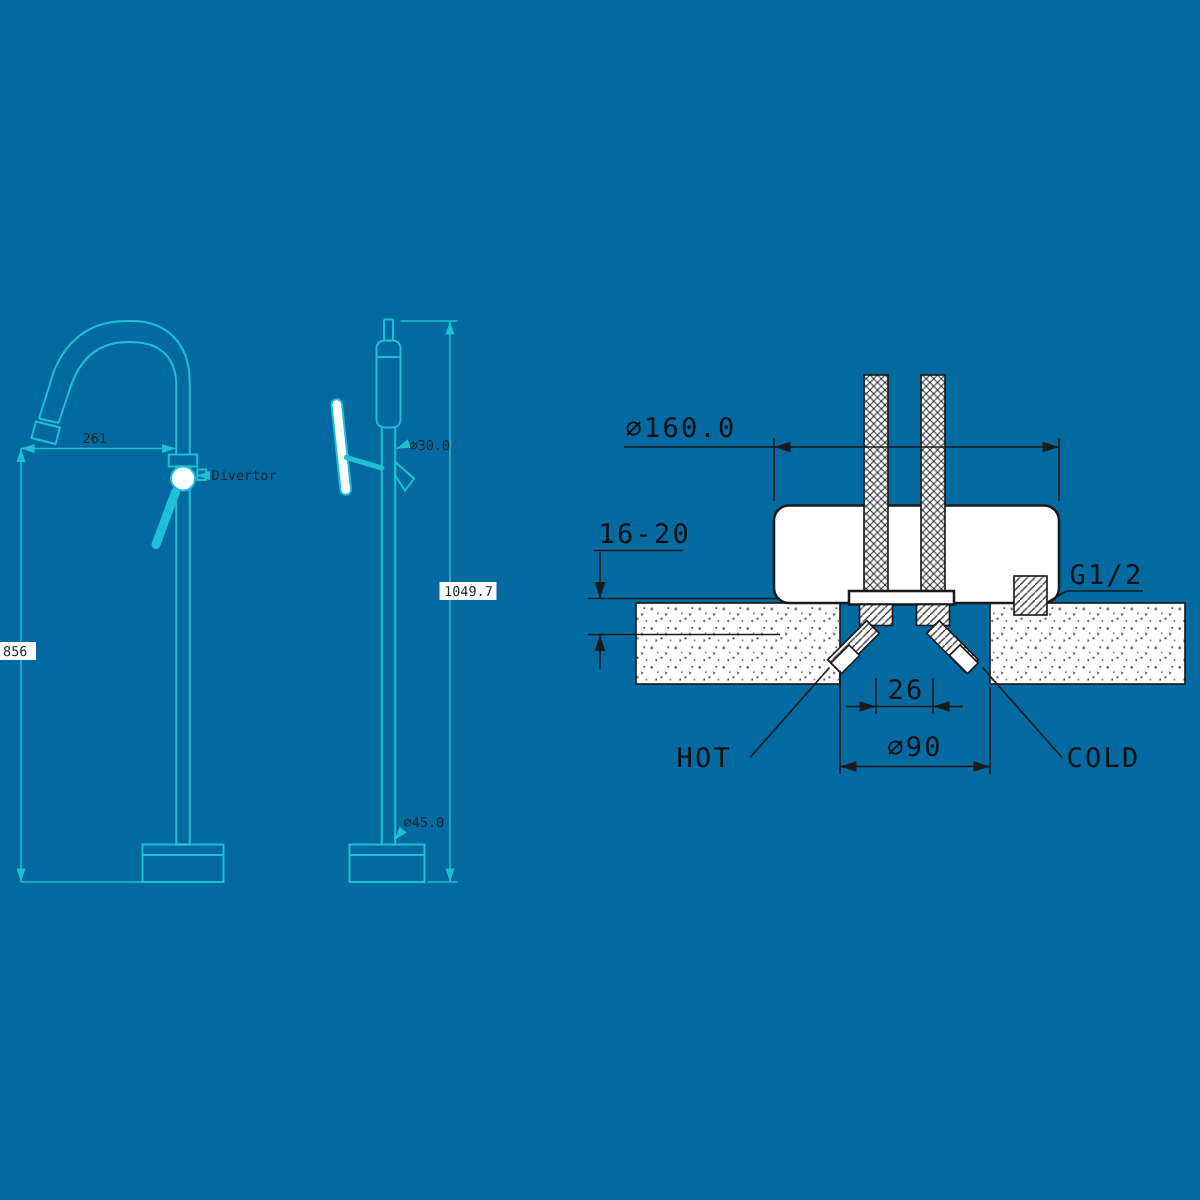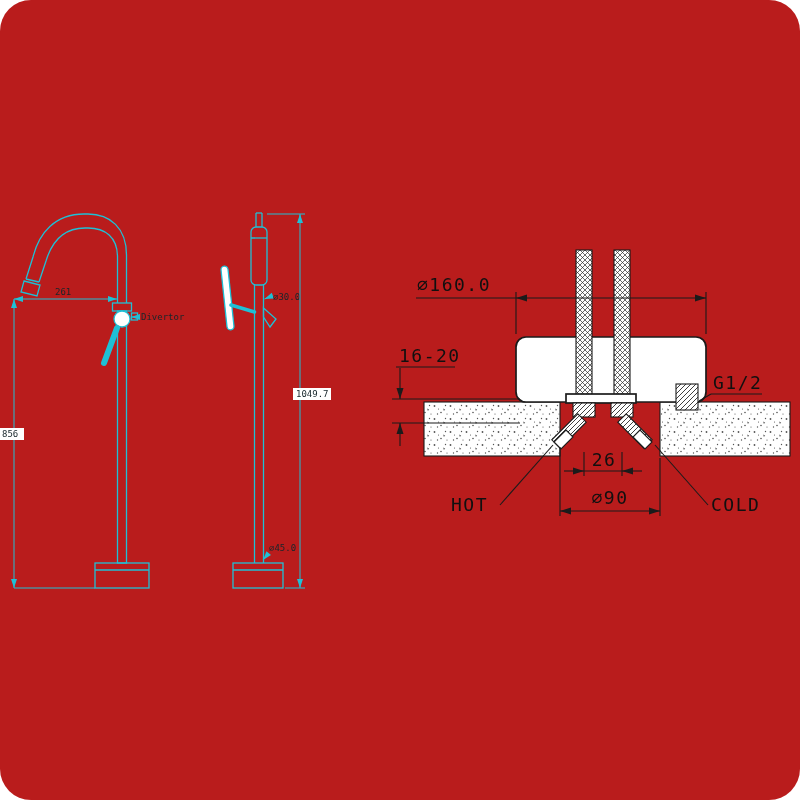--- a/index.html
+++ b/index.html
@@ -1,16 +1,16 @@
 <!DOCTYPE html>
 <html><head>
 <meta charset="utf-8">
 <style>
   html,body{margin:0;padding:0;background:#ffffff;}
-  .canvas{position:relative;width:800px;height:800px;background:#b91c1c;overflow:hidden;border-radius:31px;}
+  .canvas{position:relative;width:800px;height:800px;background:#0369a1;overflow:hidden;}
   svg{position:absolute;left:0;top:0;}
   .cy  {stroke:#1fc0d6; fill:none; stroke-width:1.3;}
   .cyf {stroke:#1fc0d6; fill:#ffffff; stroke-width:1.3;}
   .cyd {stroke:#1fc0d6; fill:none; stroke-width:1;}
   .cysolid{stroke:#1fc0d6; fill:none; stroke-linecap:round;}
   .bkf {stroke:#1b1b1b; fill:#ffffff; stroke-width:1.7;}
   .bkd {stroke:#1b1b1b; fill:none; stroke-width:1.1;}
   .ts  {font-family:"DejaVu Sans Mono",monospace; font-size:9px; fill:#17262b;}
   .tl  {font-family:"DejaVu Sans Mono",monospace; font-size:18px; fill:#101010; letter-spacing:1.5px;}
   .wbg {fill:#ffffff; stroke:none;}

